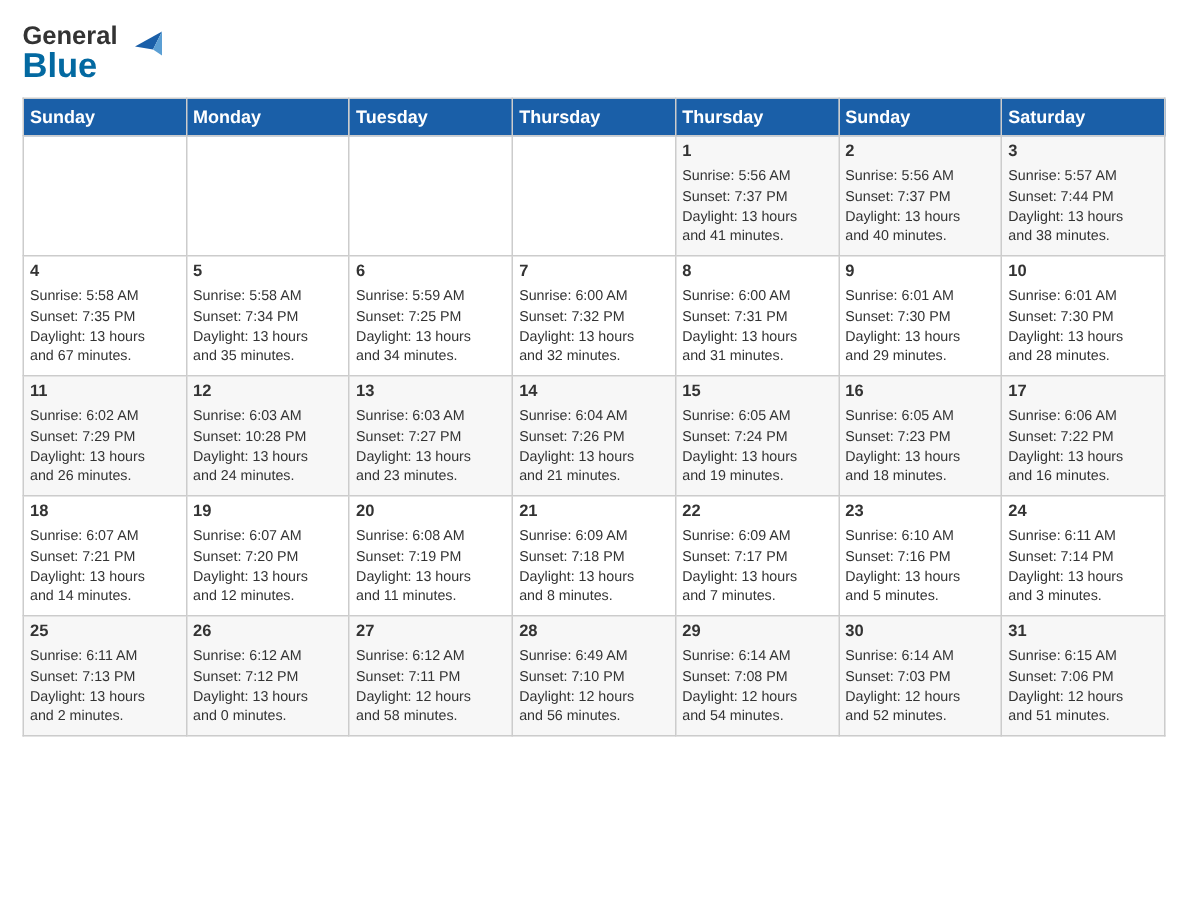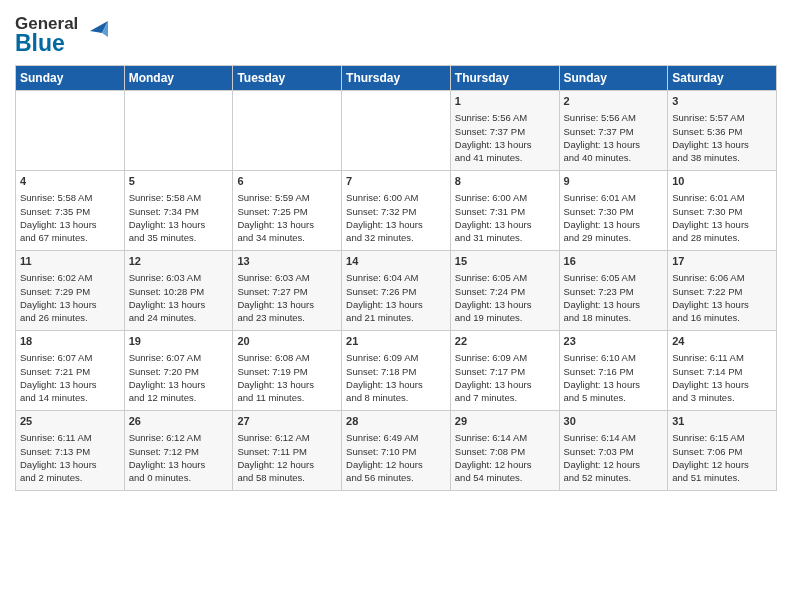--- a/index.html
+++ b/index.html
@@ -127,21 +127,21 @@
         <td>
           <div class="day-number">2</div>
           <div class="day-info">Sunrise: 5:56 AM</div>
           <div class="day-info">Sunset: 7:37 PM</div>
           <div class="day-info">Daylight: 13 hours</div>
           <div class="day-info">and 40 minutes.</div>
         </td>
         <td>
           <div class="day-number">3</div>
           <div class="day-info">Sunrise: 5:57 AM</div>
-          <div class="day-info">Sunset: 5:36 PM</div>
+          <div class="day-info">Sunset: 7:44 PM</div>
           <div class="day-info">Daylight: 13 hours</div>
           <div class="day-info">and 38 minutes.</div>
         </td>
       </tr>
       <tr>
         <td>
           <div class="day-number">4</div>
           <div class="day-info">Sunrise: 5:58 AM</div>
           <div class="day-info">Sunset: 7:35 PM</div>
           <div class="day-info">Daylight: 13 hours</div>

